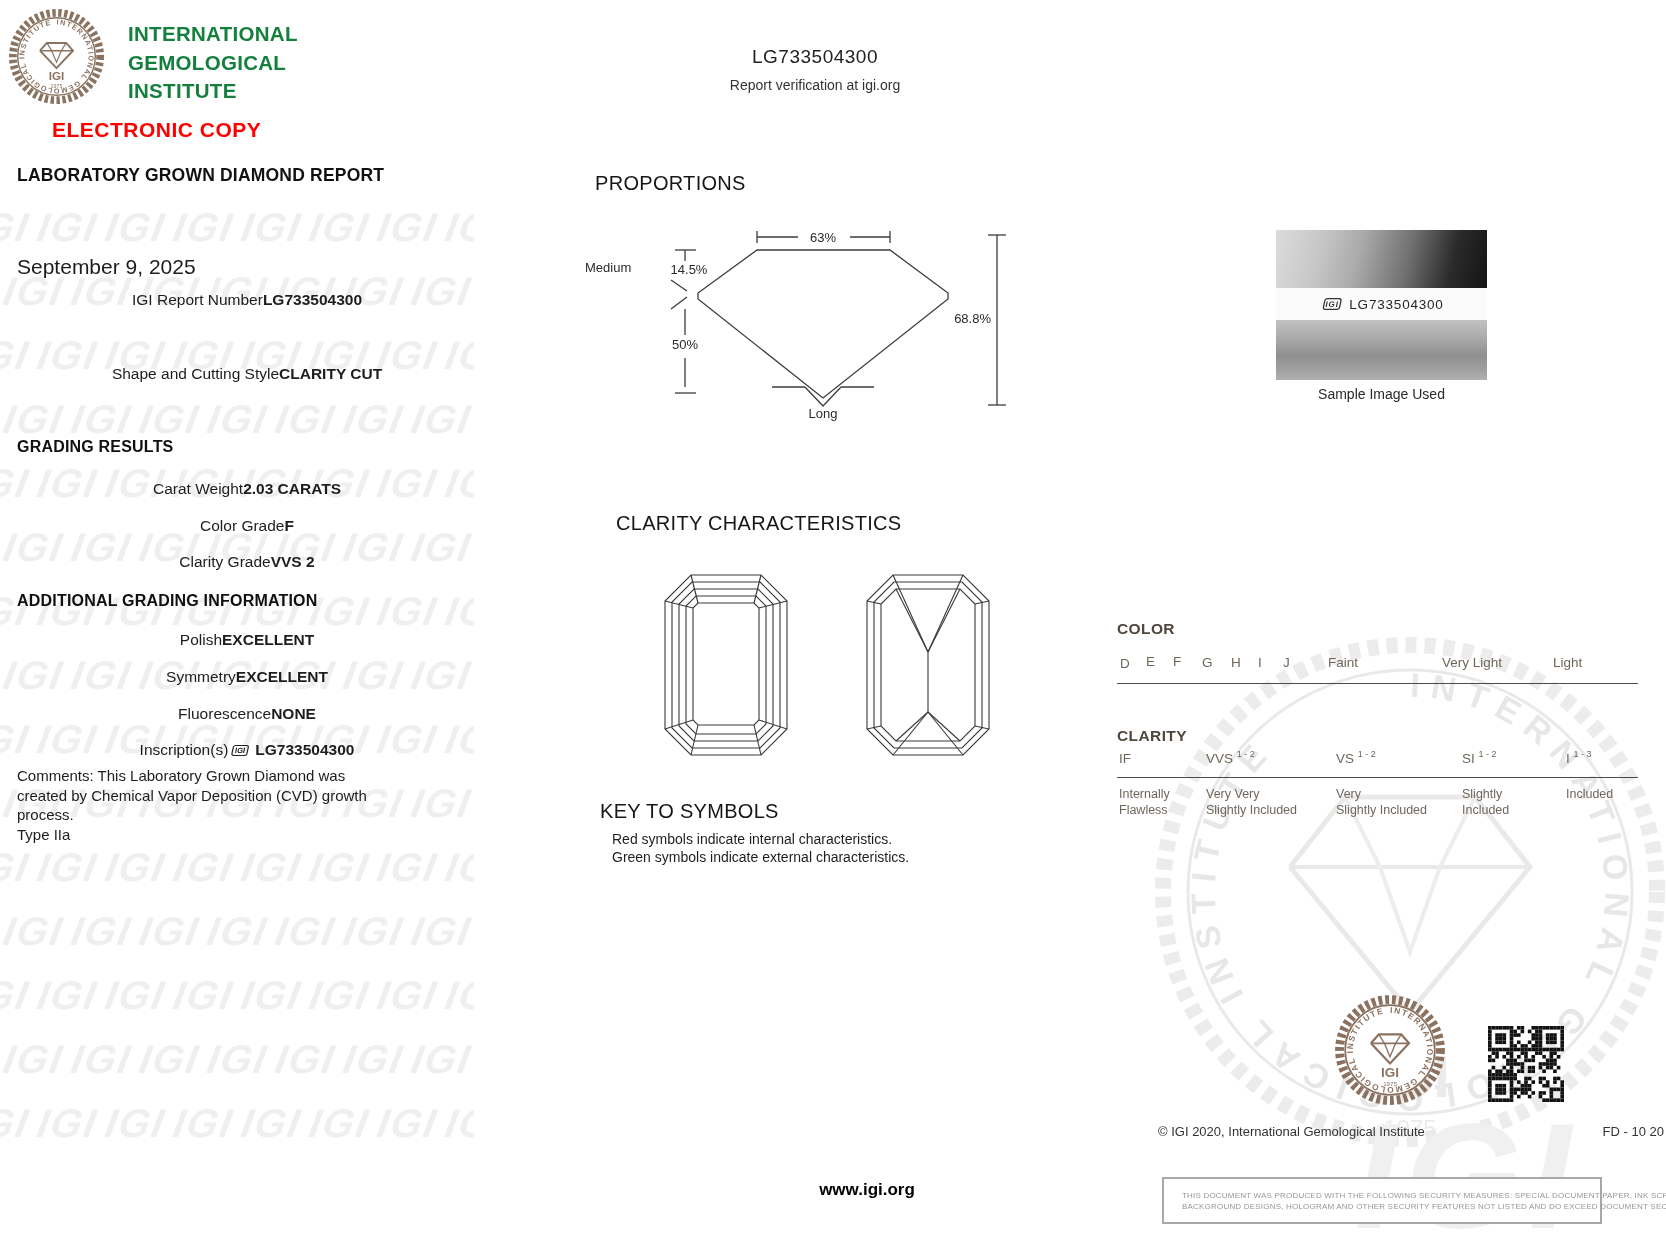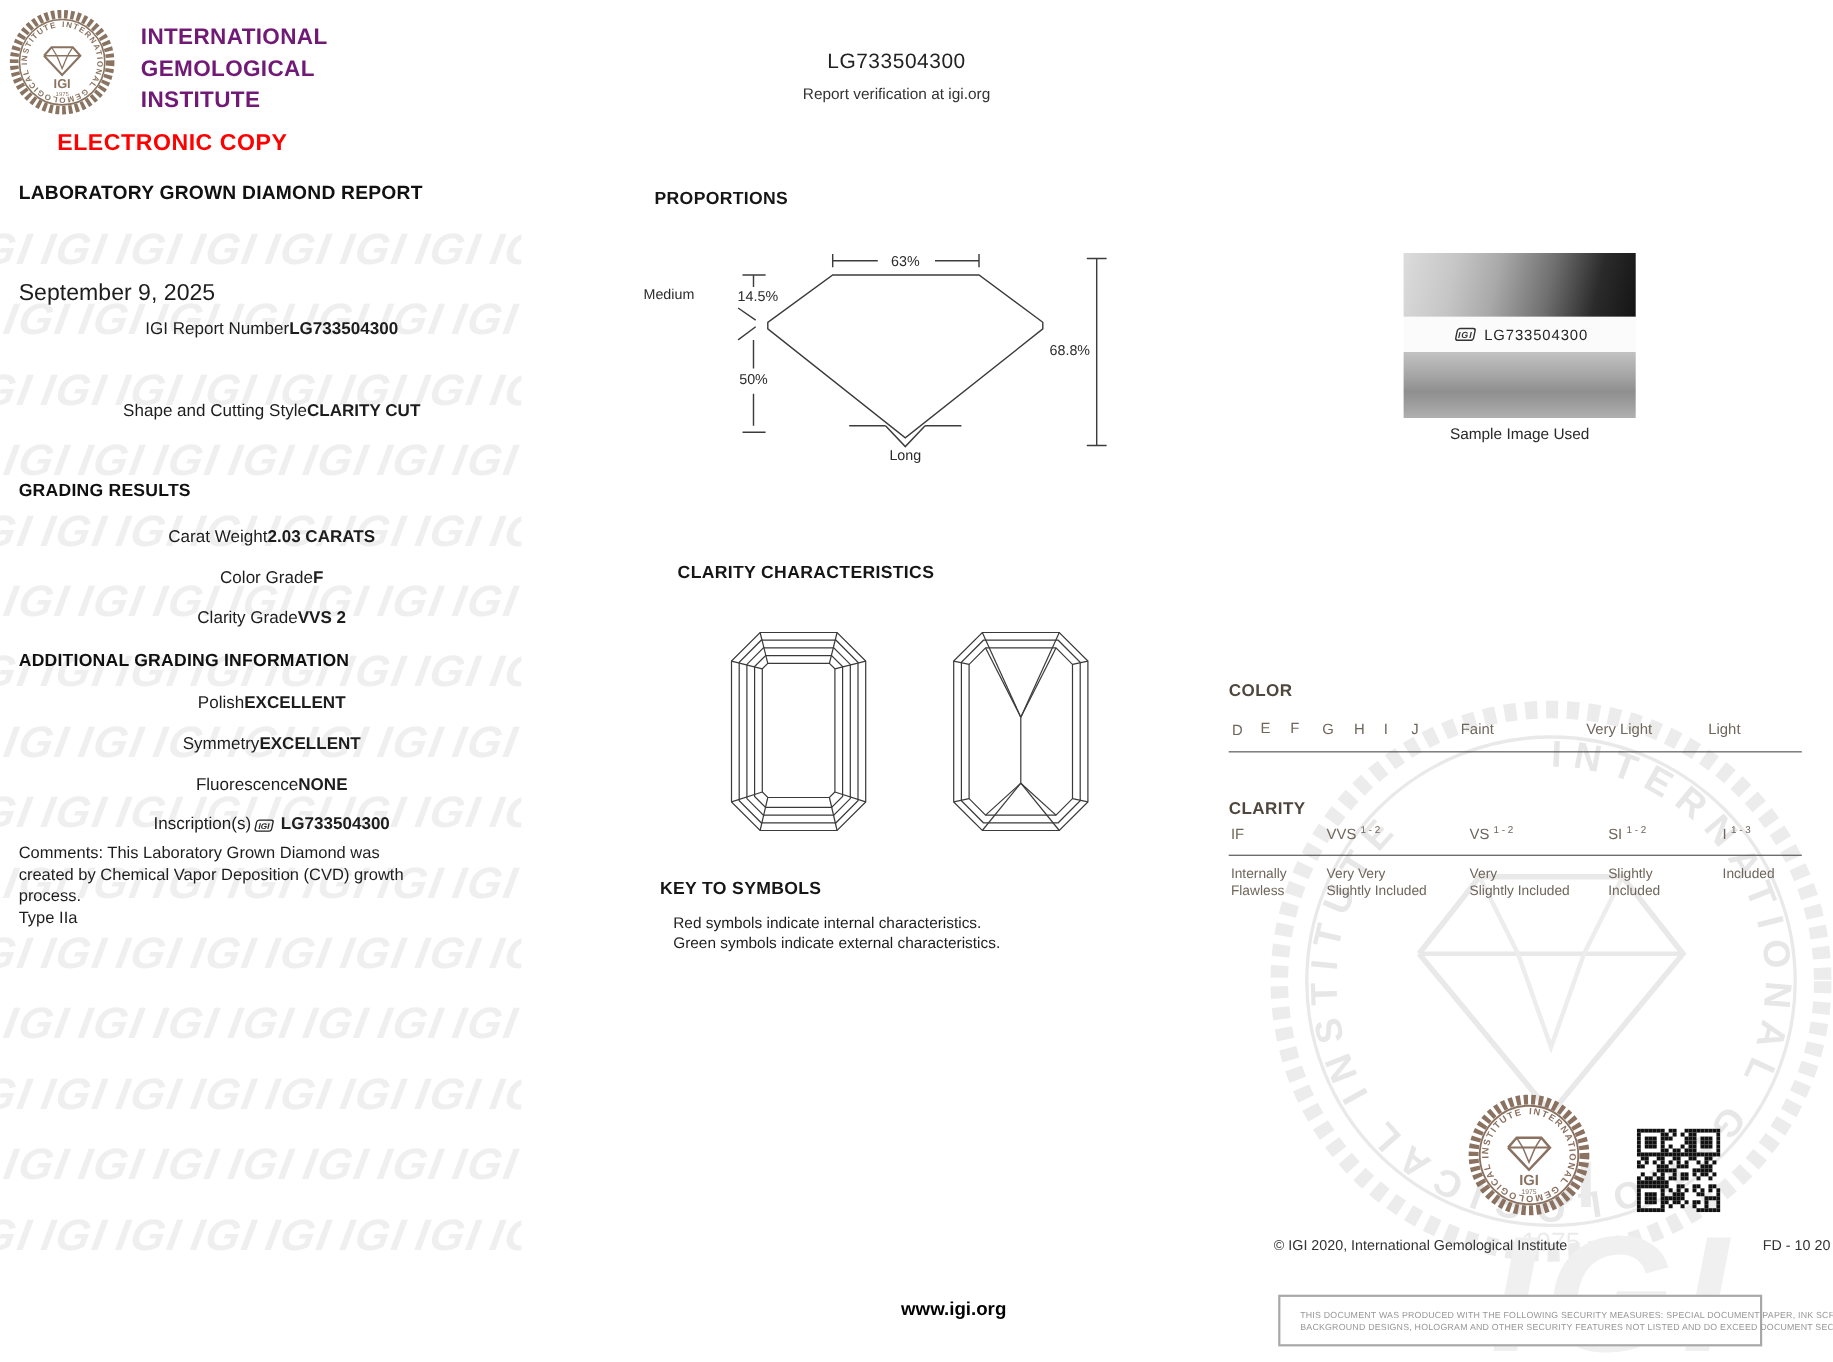--- a/index.html
+++ b/index.html
@@ -8,36 +8,36 @@
         font-family:"Liberation Sans","DejaVu Sans",sans-serif;color:#1d1d1d}
   .abs{position:absolute}
 
   
   #wm-left{left:0;top:205px;width:474px;height:952px;overflow:hidden}
   #wm-left span{position:absolute;font-size:40px;font-weight:bold;font-style:italic;
     color:rgba(100,100,100,0.10);transform:skewX(-10deg);letter-spacing:2px}
 
   
   .inst-name{left:128px;top:20px;font-size:20.5px;line-height:28.5px;font-weight:bold;
-    color:#701a75;letter-spacing:.3px}
+    color:#15803d;letter-spacing:.3px}
   .ecopy{left:52px;top:118px;font-size:21px;font-weight:bold;color:#fe0000;letter-spacing:.5px}
   .rnum{left:705px;top:46px;width:220px;text-align:center;font-size:19px;color:#222;letter-spacing:.5px}
   .rverif{left:665px;top:77px;width:300px;text-align:center;font-size:14px;color:#333}
   .rtitle{left:17px;top:165px;font-size:17.5px;font-weight:bold;color:#111;letter-spacing:.2px}
 
   
   .ldate{left:17px;top:255px;font-size:21px}
   .lrow{left:17px;width:460px;display:flex;justify-content:center;font-size:15.5px}
   .lrow .lbl{white-space:nowrap}
   .lrow .val{font-weight:bold;text-align:right;white-space:nowrap;display:flex;align-items:center;gap:5px}
   .lsec{left:17px;font-size:16px;font-weight:bold;color:#101010;letter-spacing:.2px}
   .lcomment{left:17px;width:462px;font-size:15px;line-height:19.5px}
 
   
-  .shead{font-size:16px;font-weight:bold;color:#161616;letter-spacing:.3px}
+  .shead{font-size:20px;font-weight:normal;color:#161616;letter-spacing:.3px}
 
   
   .sample{left:1276px;top:230px;width:211px;height:150px}
   .s-top{height:58px;background:linear-gradient(103deg,#dcdcdc 0%,#c6c6c6 22%,#a9a9a9 40%,#707070 62%,#2b2b2b 82%,#141414 100%)}
   .s-band{height:32px;background:#fbfbfb;display:flex;align-items:center;justify-content:center;gap:6px;
     font-size:13.5px;letter-spacing:.8px;color:#262626}
   .s-bot{height:60px;background:linear-gradient(180deg,#c2c2c2 0%,#a6a6a6 35%,#8f8f8f 60%,#9e9e9e 80%,#b0b0b0 100%)}
   .s-cap{left:1276px;top:386px;width:211px;text-align:center;font-size:14px;color:#2a2a2a}
 
   

